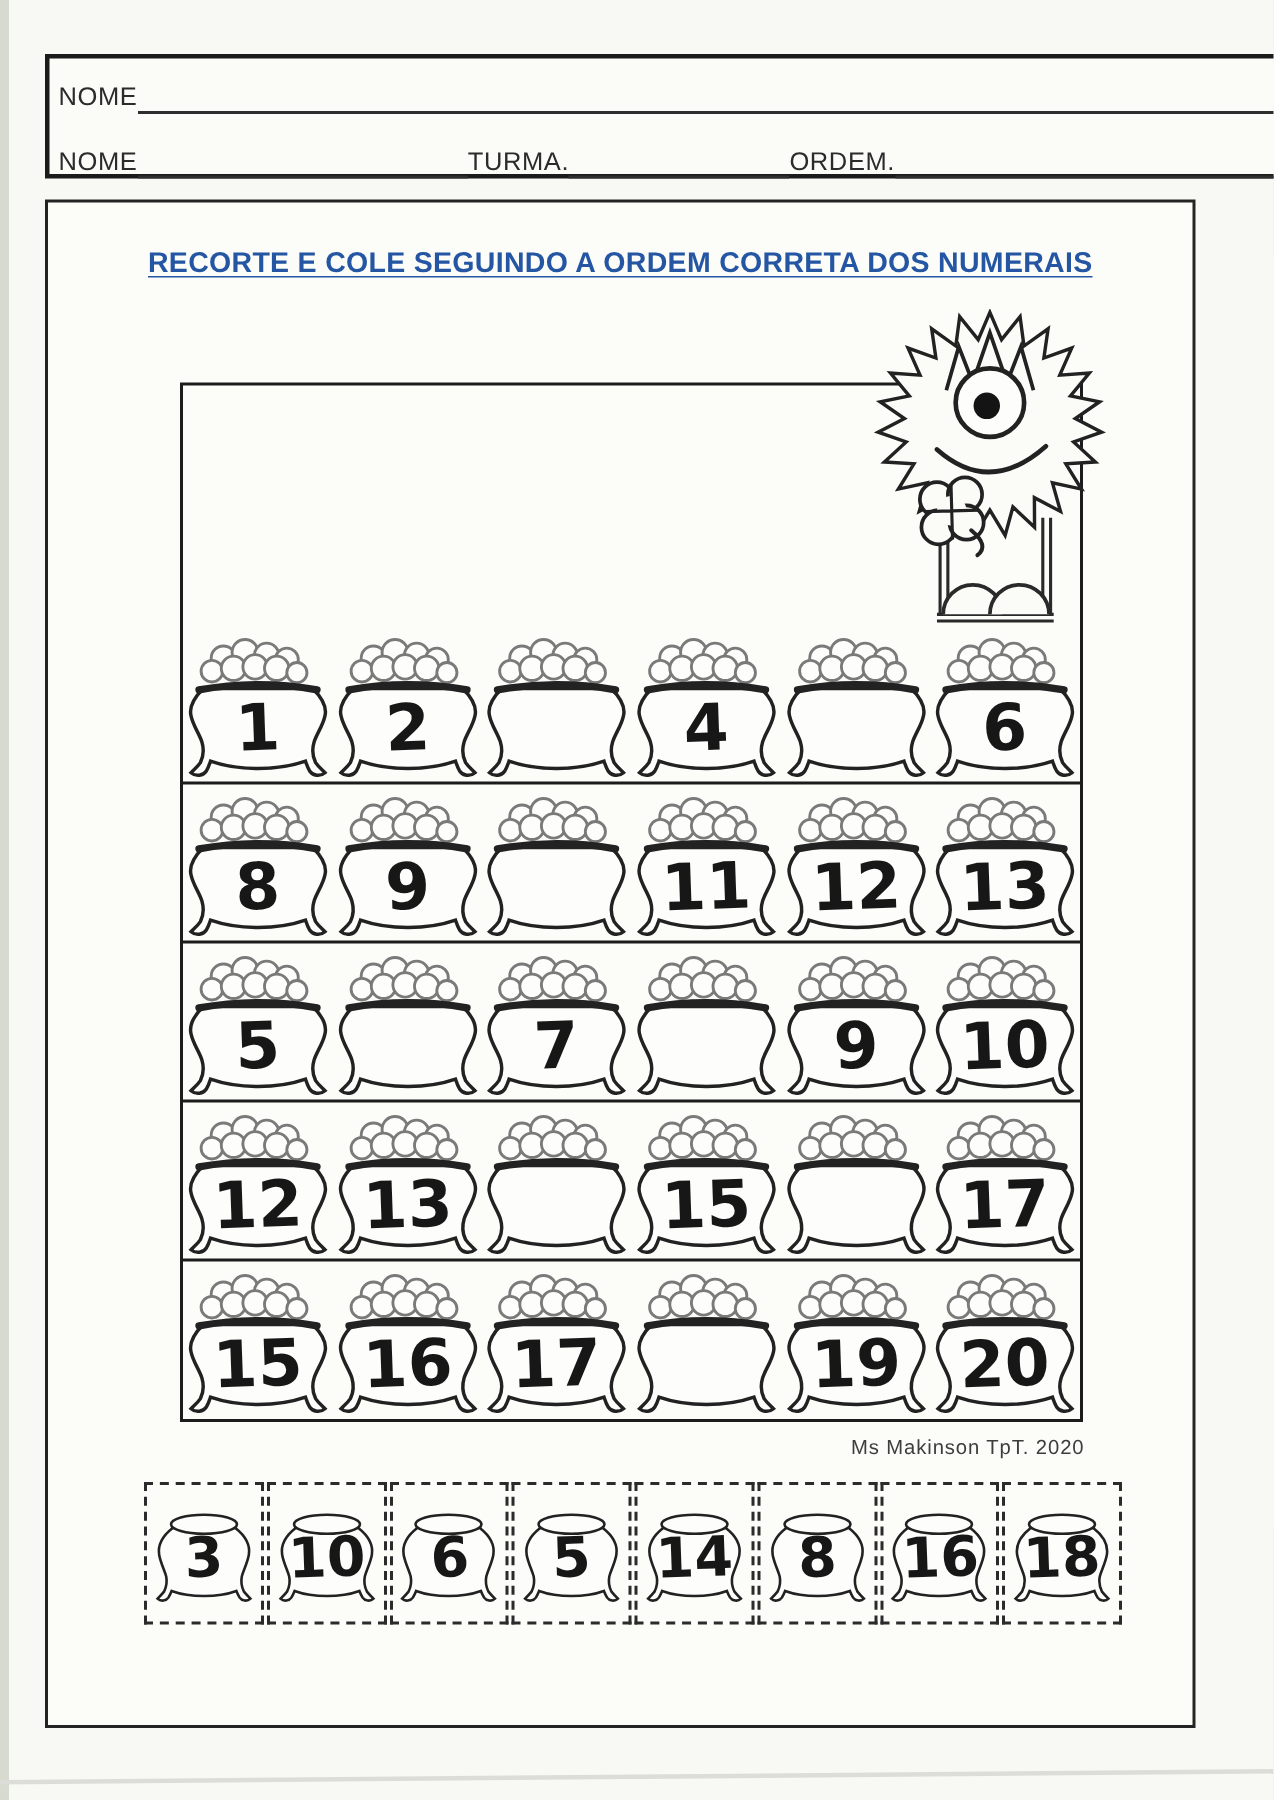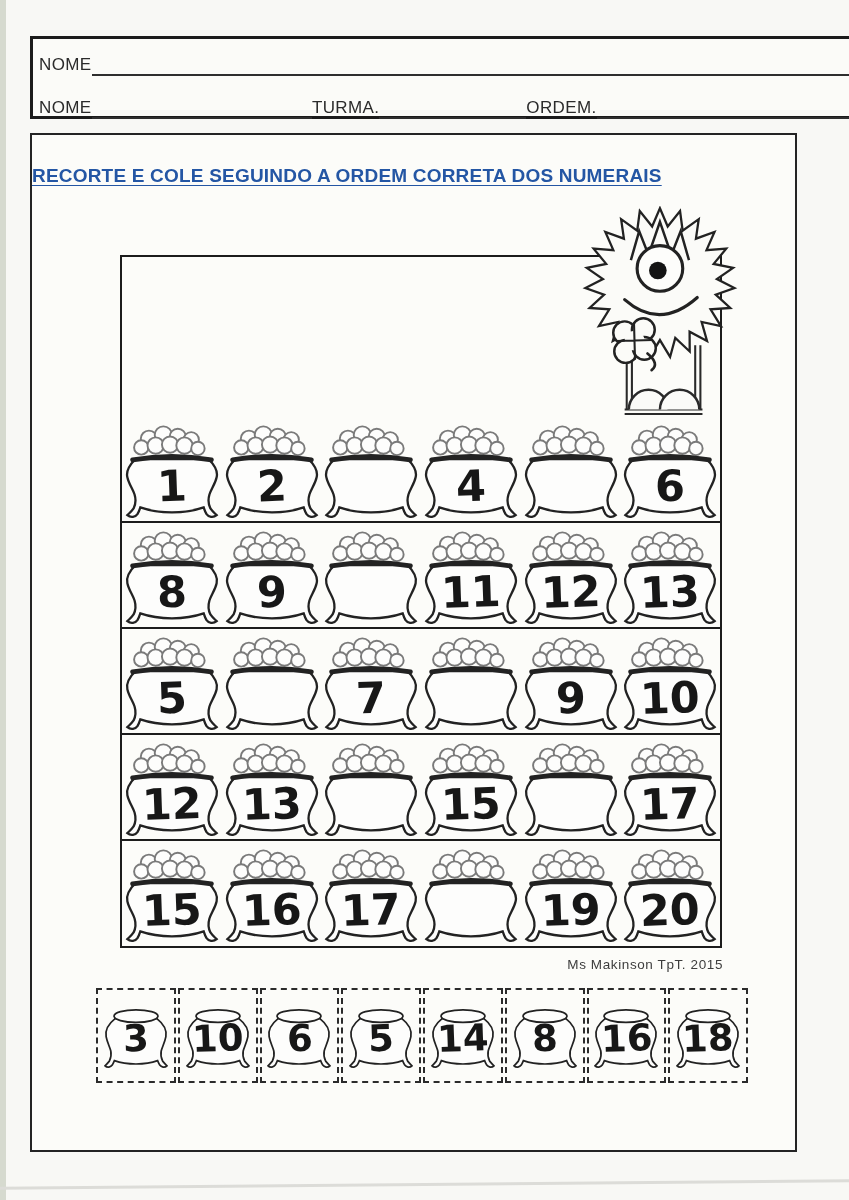--- a/index.html
+++ b/index.html
@@ -16,21 +16,21 @@
   .hlabel{white-space:nowrap;padding-bottom:1px;}
   .hlabel.mid{}
   .fill-line{border-bottom:2px solid #2e2e2e;height:1em;}
   .fl-nome{flex:1;}
   .fl-data{flex:15;}
   .fl-turma{flex:10;}
   .fl-prof{flex:18;}
 
   
   .main-box{position:absolute;left:30px;top:133px;width:767px;height:1019px;border:2px solid #242424;background:#fcfcf9;box-sizing:border-box;}
-  .worksheet-title{position:absolute;left:0;right:0;top:30px;font-weight:bold;font-size:19px;letter-spacing:.2px;text-decoration:underline;text-underline-offset:3px;}
+  .worksheet-title{position:absolute;left:0;right:0;top:30px;text-align:center;font-weight:bold;font-size:19px;letter-spacing:.2px;text-decoration:underline;text-underline-offset:3px;}
 
   
   .grid-box{position:absolute;left:88px;top:120px;width:602px;height:693px;border:2.5px solid #1c1c1c;background:#fcfcf9;box-sizing:border-box;}
   .grid-rows{position:absolute;left:0;right:0;top:160px;}
   .grid-row{display:flex;height:104px;}
   .grid-row + .grid-row{border-top:2px solid #1c1c1c;}
   .cauldron-cell{flex:1;position:relative;display:flex;align-items:flex-end;justify-content:center;}
   .cauldron-svg{width:96px;height:101px;display:block;}
   .cauldron-number{position:absolute;top:44px;left:0;right:0;text-align:center;
     font-family:"DejaVu Sans",sans-serif;font-weight:700;font-size:43px;color:#171717;transform:rotate(-2deg);}
@@ -657,21 +657,21 @@
           <circle cx="62" cy="119" r="11" fill="#fbfbf8" stroke="#222" stroke-width="2.4"></circle>
           <circle cx="45" cy="140" r="11" fill="#fbfbf8" stroke="#222" stroke-width="2.4"></circle>
           <circle cx="63" cy="137" r="11" fill="#fbfbf8" stroke="#222" stroke-width="2.4"></circle>
           <circle cx="53.5" cy="129.5" r="9.5" fill="#fbfbf8"></circle>
           <path d="M53,112 L54,148 M36,130 L71,129" stroke="#222" stroke-width="2" fill="none"></path>
           <path d="M66,142 Q78,152 70,158" stroke="#222" stroke-width="2.6" fill="none" stroke-linecap="round"></path>
         </g>
       </svg>
     </div>
 
-    <div class="credit">Ms Makinson TpT. 2015</div>
+    <div class="credit">Ms Makinson TpT. 2020</div>
 
     <div class="cutout-strip">
         <div class="cutout-cell">
     <svg class="cutpot-svg" viewBox="0 0 100 95">
       <path fill="#fdfdfc" stroke="#222" stroke-width="2.4" d="M21,22 C12,29 7,38 8.5,47 C10,55 13.5,61 15,67 C16,72 15,77 13,81 C11,83.5 9,85.5 7,87.5 C10,90.5 15,89.5 17,86.5 C18.3,84.3 19.2,82.3 20,80.3 C29,83.6 39,85 50,85 C61,85 71,83.6 80,80.3 C80.8,82.3 81.7,84.3 83,86.5 C85,89.5 90,90.5 93,87.5 C91,85.5 89,83.5 87,81 C85,77 84,72 85,67 C86.5,61 90,55 91.5,47 C93,38 88,29 79,22 Z"></path>
       <path d="M20,21 Q50,31 80,21" fill="none" stroke="#222" stroke-width="2.2"></path>
       <ellipse cx="50" cy="18.5" rx="30.5" ry="8.8" fill="#fdfdfc" stroke="#222" stroke-width="2.4"></ellipse>
     </svg>
     <span class="cutout-number">3</span>
   </div>

